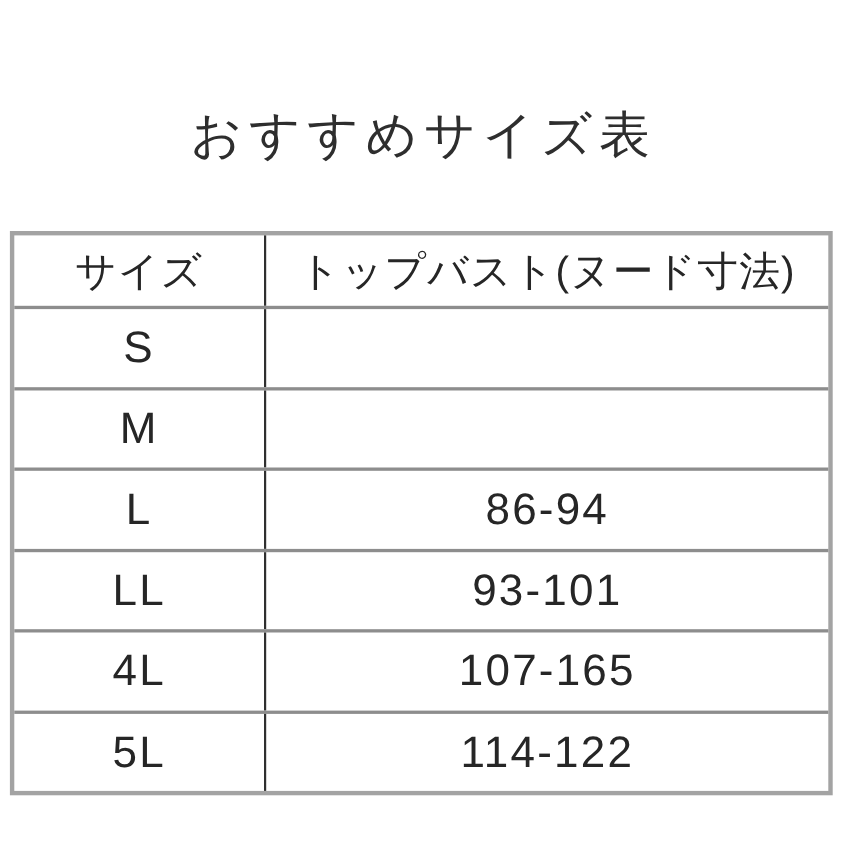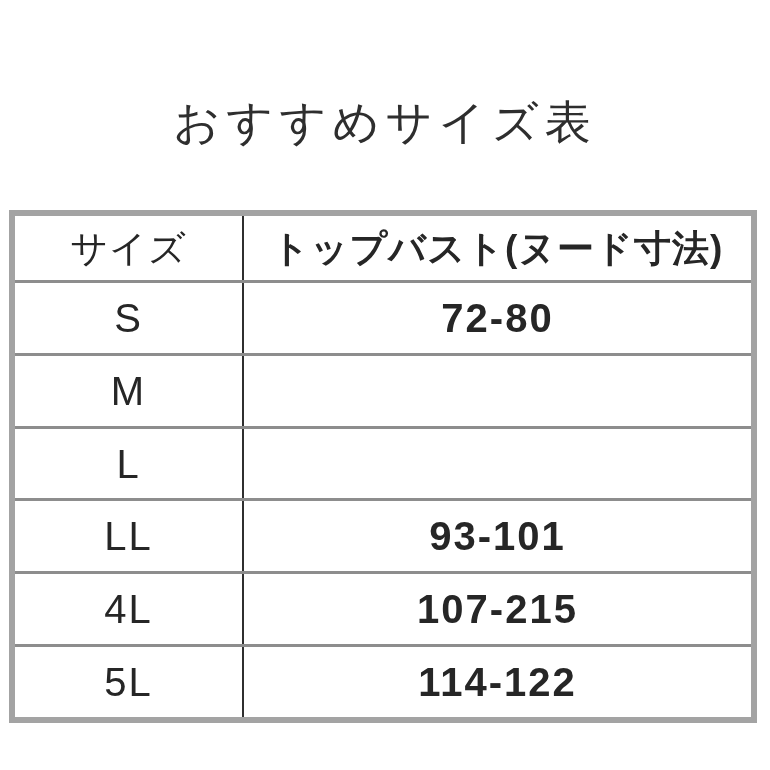--- a/index.html
+++ b/index.html
@@ -23,21 +23,21 @@
     font-weight: 400;
     letter-spacing: 6px;
     color: #2e2e2e;
   }
   .size-table {
     position: absolute;
     left: 9px;
     top: 210px;
     width: 748px;
     height: 513px;
-    border: 6px solid #a3a3a3;
+    border: 4px solid #a3a3a3;
     display: flex;
     flex-direction: column;
     background: #ffffff;
   }
   .row {
     display: flex;
     flex: 1 1 auto;
     min-height: 0;
   }
   .row.header { flex: 0 0 64px; }
@@ -50,51 +50,51 @@
     font-weight: 400;
     color: #262626;
     letter-spacing: 2px;
     line-height: 1;
   }
   .cell.col-size {
     width: 229px;
     flex: 0 0 229px;
     border-right: 2px solid #2f2f2f;
   }
-  .cell.col-bust { flex: 1 1 auto; font-weight: bold; }
+  .cell.col-bust { flex: 1 1 auto; }
   .row.header .cell { font-size: 37px; letter-spacing: 1px; }
 </style>
 </head>
 <body>
 
 <div class="page">
   <div class="title">おすすめサイズ表</div>
 
   <div class="size-table">
     <div class="row header">
       <div class="cell col-size">サイズ</div>
       <div class="cell col-bust">トップバスト(ヌード寸法)</div>
     </div>
 
     <div class="row">
       <div class="cell col-size">S</div>
-      <div class="cell col-bust">72-80</div>
     </div>
     <div class="row">
       <div class="cell col-size">M</div>
     </div>
     <div class="row">
       <div class="cell col-size">L</div>
+      <div class="cell col-bust">86-94</div>
     </div>
     <div class="row">
       <div class="cell col-size">LL</div>
       <div class="cell col-bust">93-101</div>
     </div>
     <div class="row">
       <div class="cell col-size">4L</div>
-      <div class="cell col-bust">107-215</div>
+      <div class="cell col-bust">107-165</div>
     </div>
     <div class="row">
       <div class="cell col-size">5L</div>
       <div class="cell col-bust">114-122</div>
     </div>
   </div>
 </div>
 
 </body></html>

